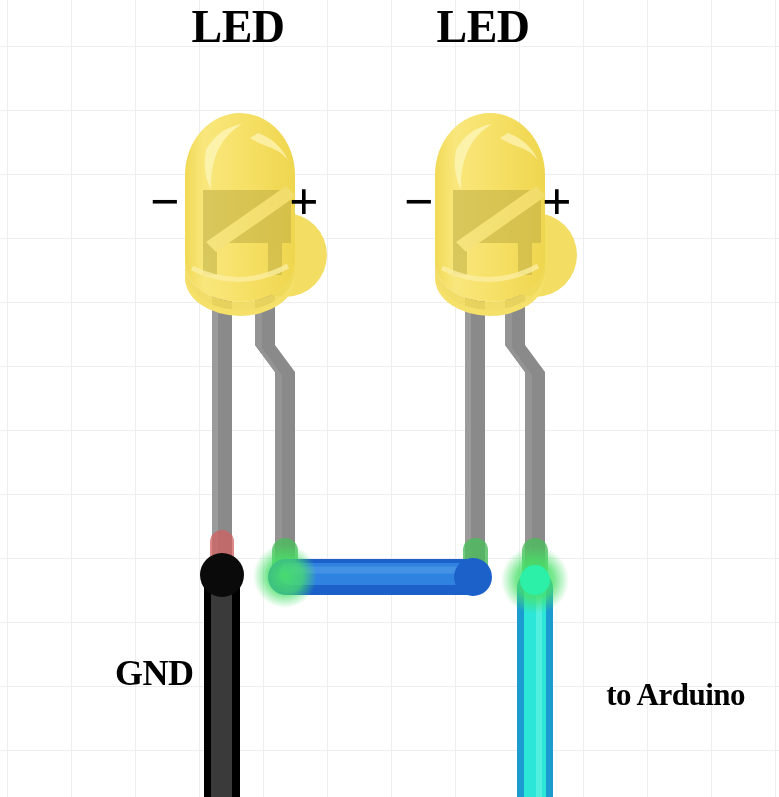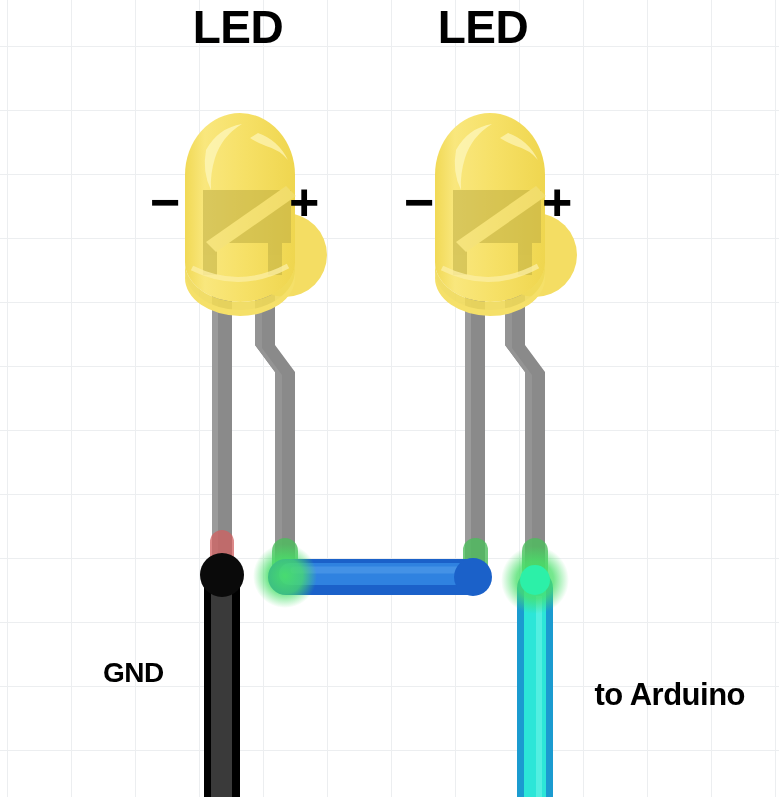--- a/index.html
+++ b/index.html
@@ -6,21 +6,21 @@
     margin: 0;
     padding: 0;
     background: #ffffff;
   }
   #stage {
     position: relative;
     width: 779px;
     height: 797px;
     background: #ffffff;
     overflow: hidden;
-    font-family: Liberation Sans, sans-serif;
+    font-family: Liberation Serif, serif;
   }
 
   
   #grid {
     position: absolute;
     inset: 0;
     background-image:
       linear-gradient(to right, #eceef0 1px, transparent 1px),
       linear-gradient(to bottom, #eceef0 1px, transparent 1px);
     background-size: 64px 64px;
@@ -57,23 +57,23 @@
     font-size: 52px;
     line-height: 52px;
     font-weight: bold;
   }
   #sign-minus-1 { left: 150px; top: 176px; }
   #sign-plus-1  { left: 289px; top: 176px; }
   #sign-minus-2 { left: 404px; top: 176px; }
   #sign-plus-2  { left: 542px; top: 176px; }
 
   #gnd-label {
-    left: 103px;
+    left: 115px;
     top: 655px;
-    font-size: 28px;
+    font-size: 36px;
     line-height: 36px;
   }
   #pos-note {
     left: 530px;
     top: 597px;
     width: 215px;
     font-size: 31px;
     line-height: 39px;
     text-align: right;
   }

